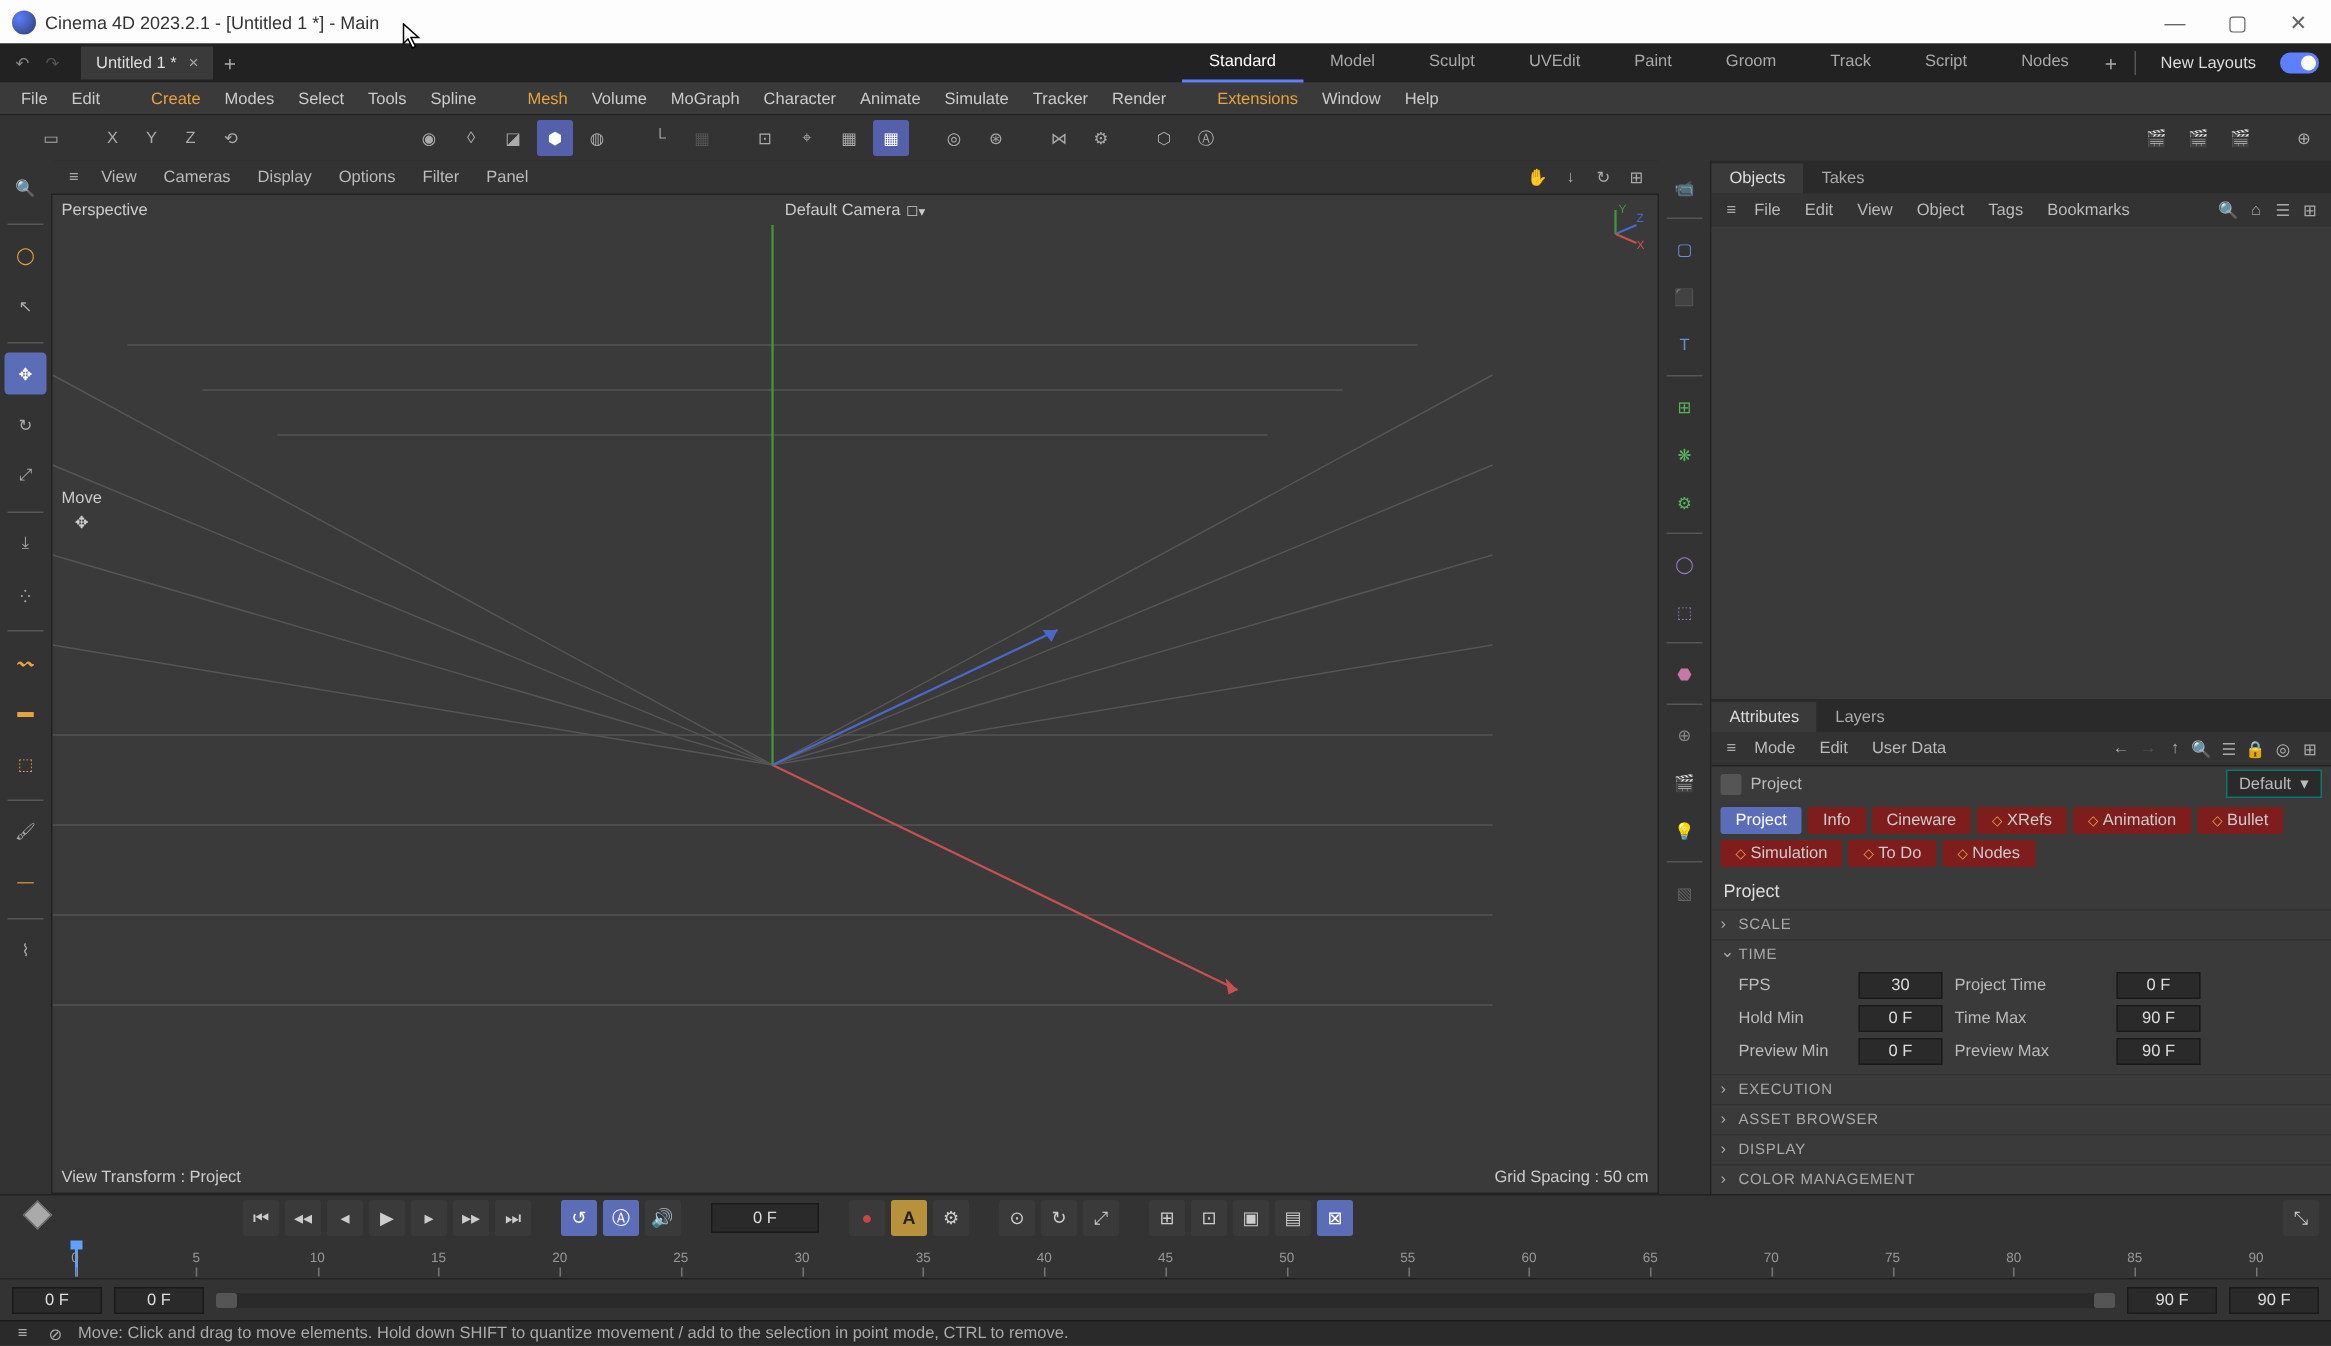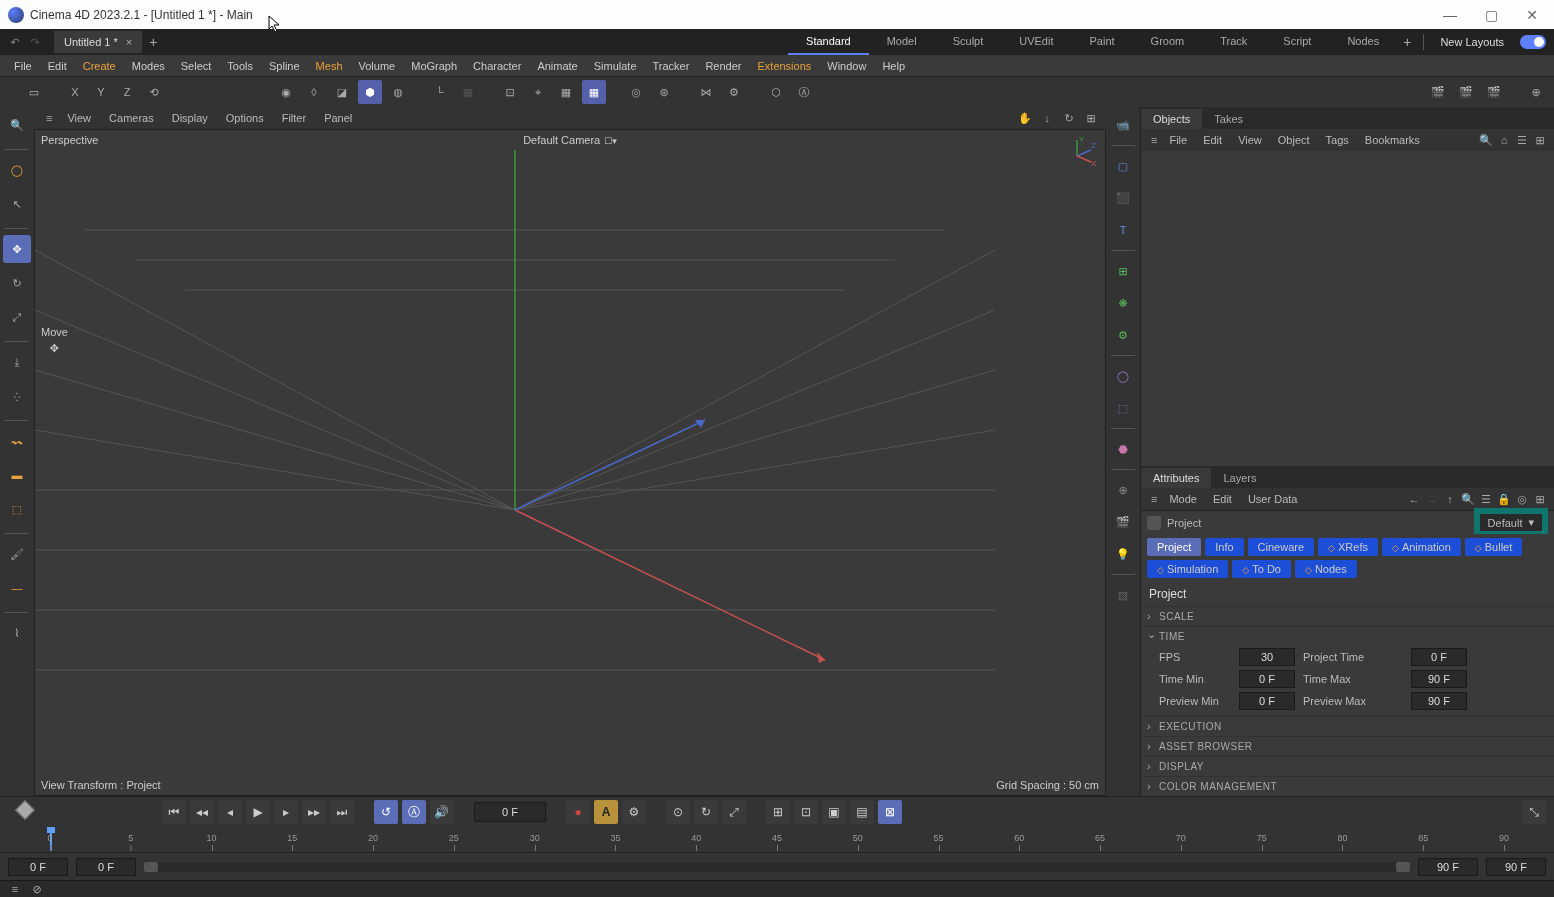--- a/index.html
+++ b/index.html
@@ -22,21 +22,21 @@
 .layout-item.active { color:#fff; border-bottom:2px solid #5e7fff; }
 .layout-sep { width:1px; height:16px; background:#555; margin:0 6px; }
 .layout-add { color:#aaa; font-size:14px; cursor:pointer; padding:0 6px; }
 .layout-new { color:#ddd; padding:0 10px; cursor:pointer; }
 .layout-toggle { width:26px; height:14px; background:#5e7fff; border-radius:7px; margin-left:6px; margin-right:8px; position:relative; }
 .layout-toggle::after { content:""; width:10px; height:10px; background:#fff; border-radius:50%; position:absolute; right:2px; top:2px; }
 
 
 .main-menu { height:22px; background:#3a3a3a; display:flex; align-items:center; padding:0 6px; gap:0; border-bottom:1px solid #222; }
 .main-menu .mi { padding:3px 8px; cursor:pointer; color:#ccc; }
-.main-menu .mi.hl-orange { color:#e8a33d; }
+.main-menu .mi.hl-orange { color:#e8a33d;margin-left:18px; }
 
 
 .toolbar-row { height:30px; background:#333; display:flex; align-items:center; padding:0 6px; gap:4px; }
 .tb-btn { width:24px; height:24px; display:flex; align-items:center; justify-content:center; color:#aaa; cursor:pointer; border-radius:2px; }
 .tb-btn.active { background:#5560aa; color:#fff; }
 .tb-sep { width:10px; }
 .tb-spacer { flex:1; }
 .axis-btn { width:22px; height:22px; display:flex; align-items:center; justify-content:center; font-size:11px; color:#aaa; cursor:pointer; }
 
 
@@ -77,24 +77,24 @@
 .ptab.active { background:#3a3a3a; color:#ddd; }
 .panel-menu { height:22px; background:#333; display:flex; align-items:center; padding:0 6px; gap:0; }
 .panel-menu .pm { padding:3px 8px; cursor:pointer; color:#bbb; font-size:11px; }
 .panel-menu .hamburger { color:#aaa; padding:3px 4px; }
 .panel-right-icons { margin-left:auto; display:flex; gap:2px; }
 .pri { width:16px; height:16px; display:flex; align-items:center; justify-content:center; color:#aaa; cursor:pointer; font-size:11px; }
 
 .objects-body { flex:1; background:#3a3a3a; min-height:260px; }
 .attr-header-row { height:24px; display:flex; align-items:center; padding:0 6px; gap:6px; background:#3a3a3a; border-top:1px solid #222; }
 .attr-header-row .proj-icon { width:14px; height:14px; background:#555; border-radius:2px; }
-.attr-default { margin-left:auto; background:#2a2a2a; padding:2px 8px; border:6px solid #0f766e; font-size:11px; display:flex; align-items:center; gap:6px; }
+.attr-default { margin-left:auto; background:#2a2a2a; padding:2px 8px; border:1px solid #0f766e; font-size:11px; display:flex; align-items:center; gap:6px; }
 
 .attr-tabs-row { padding:4px 6px; display:flex; flex-wrap:wrap; gap:4px; background:#3a3a3a; }
-.attr-tab { padding:3px 10px; background:#1d4ed8; color:#ccc; font-size:11px; cursor:pointer; border-radius:2px; }
+.attr-tab { padding:3px 10px; background:#7f1d1d; color:#ccc; font-size:11px; cursor:pointer; border-radius:2px; }
 .attr-tab.active { background:#5c6db8; color:#fff; }
 .attr-tab .lock { color:#e8a33d; margin-right:3px; font-size:9px; }
 
 .attr-section-title { padding:5px 8px; color:#ddd; font-size:12px; background:#3a3a3a; }
 .attr-group { background:#3a3a3a; }
 .attr-group-header { padding:4px 8px 4px 18px; color:#aaa; font-size:10px; letter-spacing:0.5px; cursor:pointer; position:relative; border-top:1px solid #323232; }
 .attr-group-header::before { content:"›"; position:absolute; left:6px; top:3px; color:#aaa; font-size:11px; }
 .attr-group-header.open::before { content:"⌄"; top:1px; }
 .attr-group-body { padding:2px 8px 6px 18px; display:grid; grid-template-columns: 72px 56px 100px 56px; gap:4px 8px; align-items:center; }
 .attr-label { color:#bbb; font-size:11px; }
@@ -419,21 +419,21 @@
       <div class="attr-group-header">SCALE</div>
     </div>
     <div class="attr-group">
       <div class="attr-group-header open">TIME</div>
       <div class="attr-group-body">
         <div class="attr-label">FPS</div>
         <input class="attr-val" value="30" style="">
         <div class="attr-label">Project Time</div>
         <input class="attr-val" value="0 F" style="">
 
-        <div class="attr-label">Time Min</div>
+        <div class="attr-label">Hold Min</div>
         <input class="attr-val" value="0 F" style="">
         <div class="attr-label">Time Max</div>
         <input class="attr-val" value="90 F" style="">
 
         <div class="attr-label">Preview Min</div>
         <input class="attr-val" value="0 F" style="">
         <div class="attr-label">Preview Max</div>
         <input class="attr-val" value="90 F" style="">
       </div>
     </div>
@@ -514,13 +514,14 @@
   <input class="range-val" value="0 F" style="">
   <input class="range-val" value="0 F" style="">
   <div class="range-track"></div>
   <input class="range-val" value="90 F" style="">
   <input class="range-val" value="90 F" style="">
 </div>
 
 <div class="status-bar">
   <div class="status-icon">≡</div>
   <div class="status-icon">⊘</div>
+  <span>Move: Click and drag to move elements. Hold down SHIFT to quantize movement / add to the selection in point mode, CTRL to remove.</span>
 </div>
 
 </body></html>

